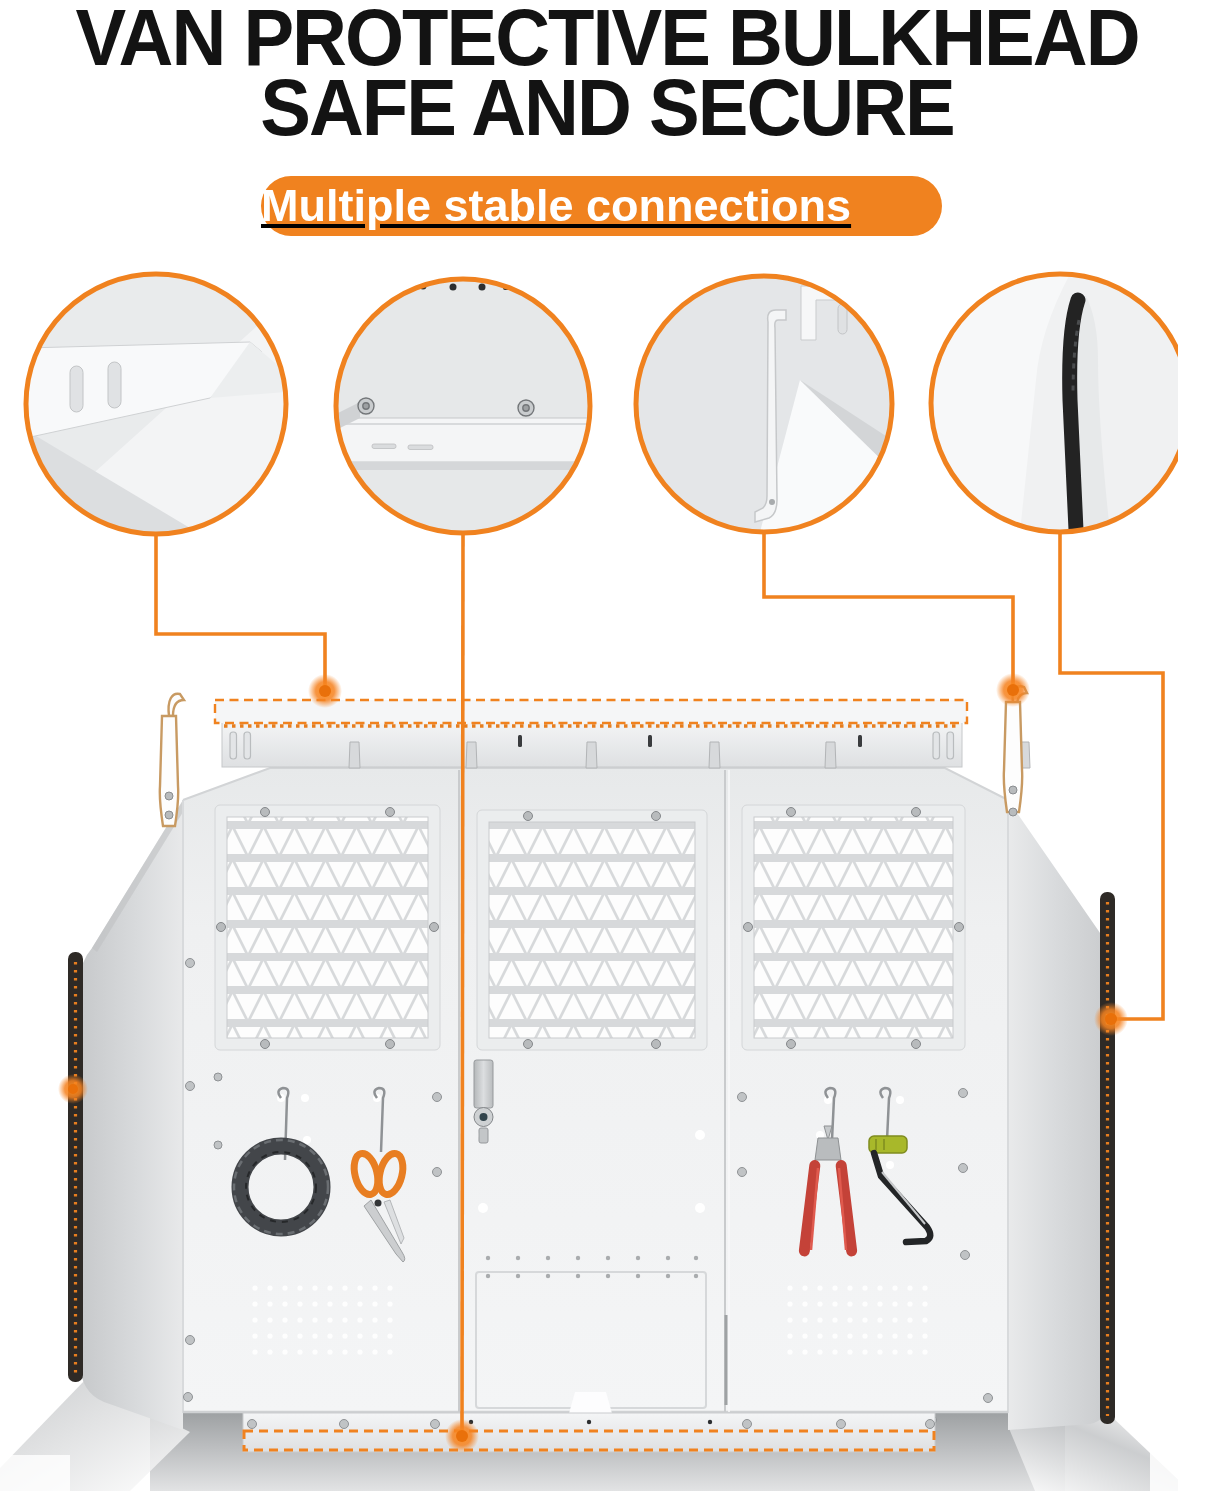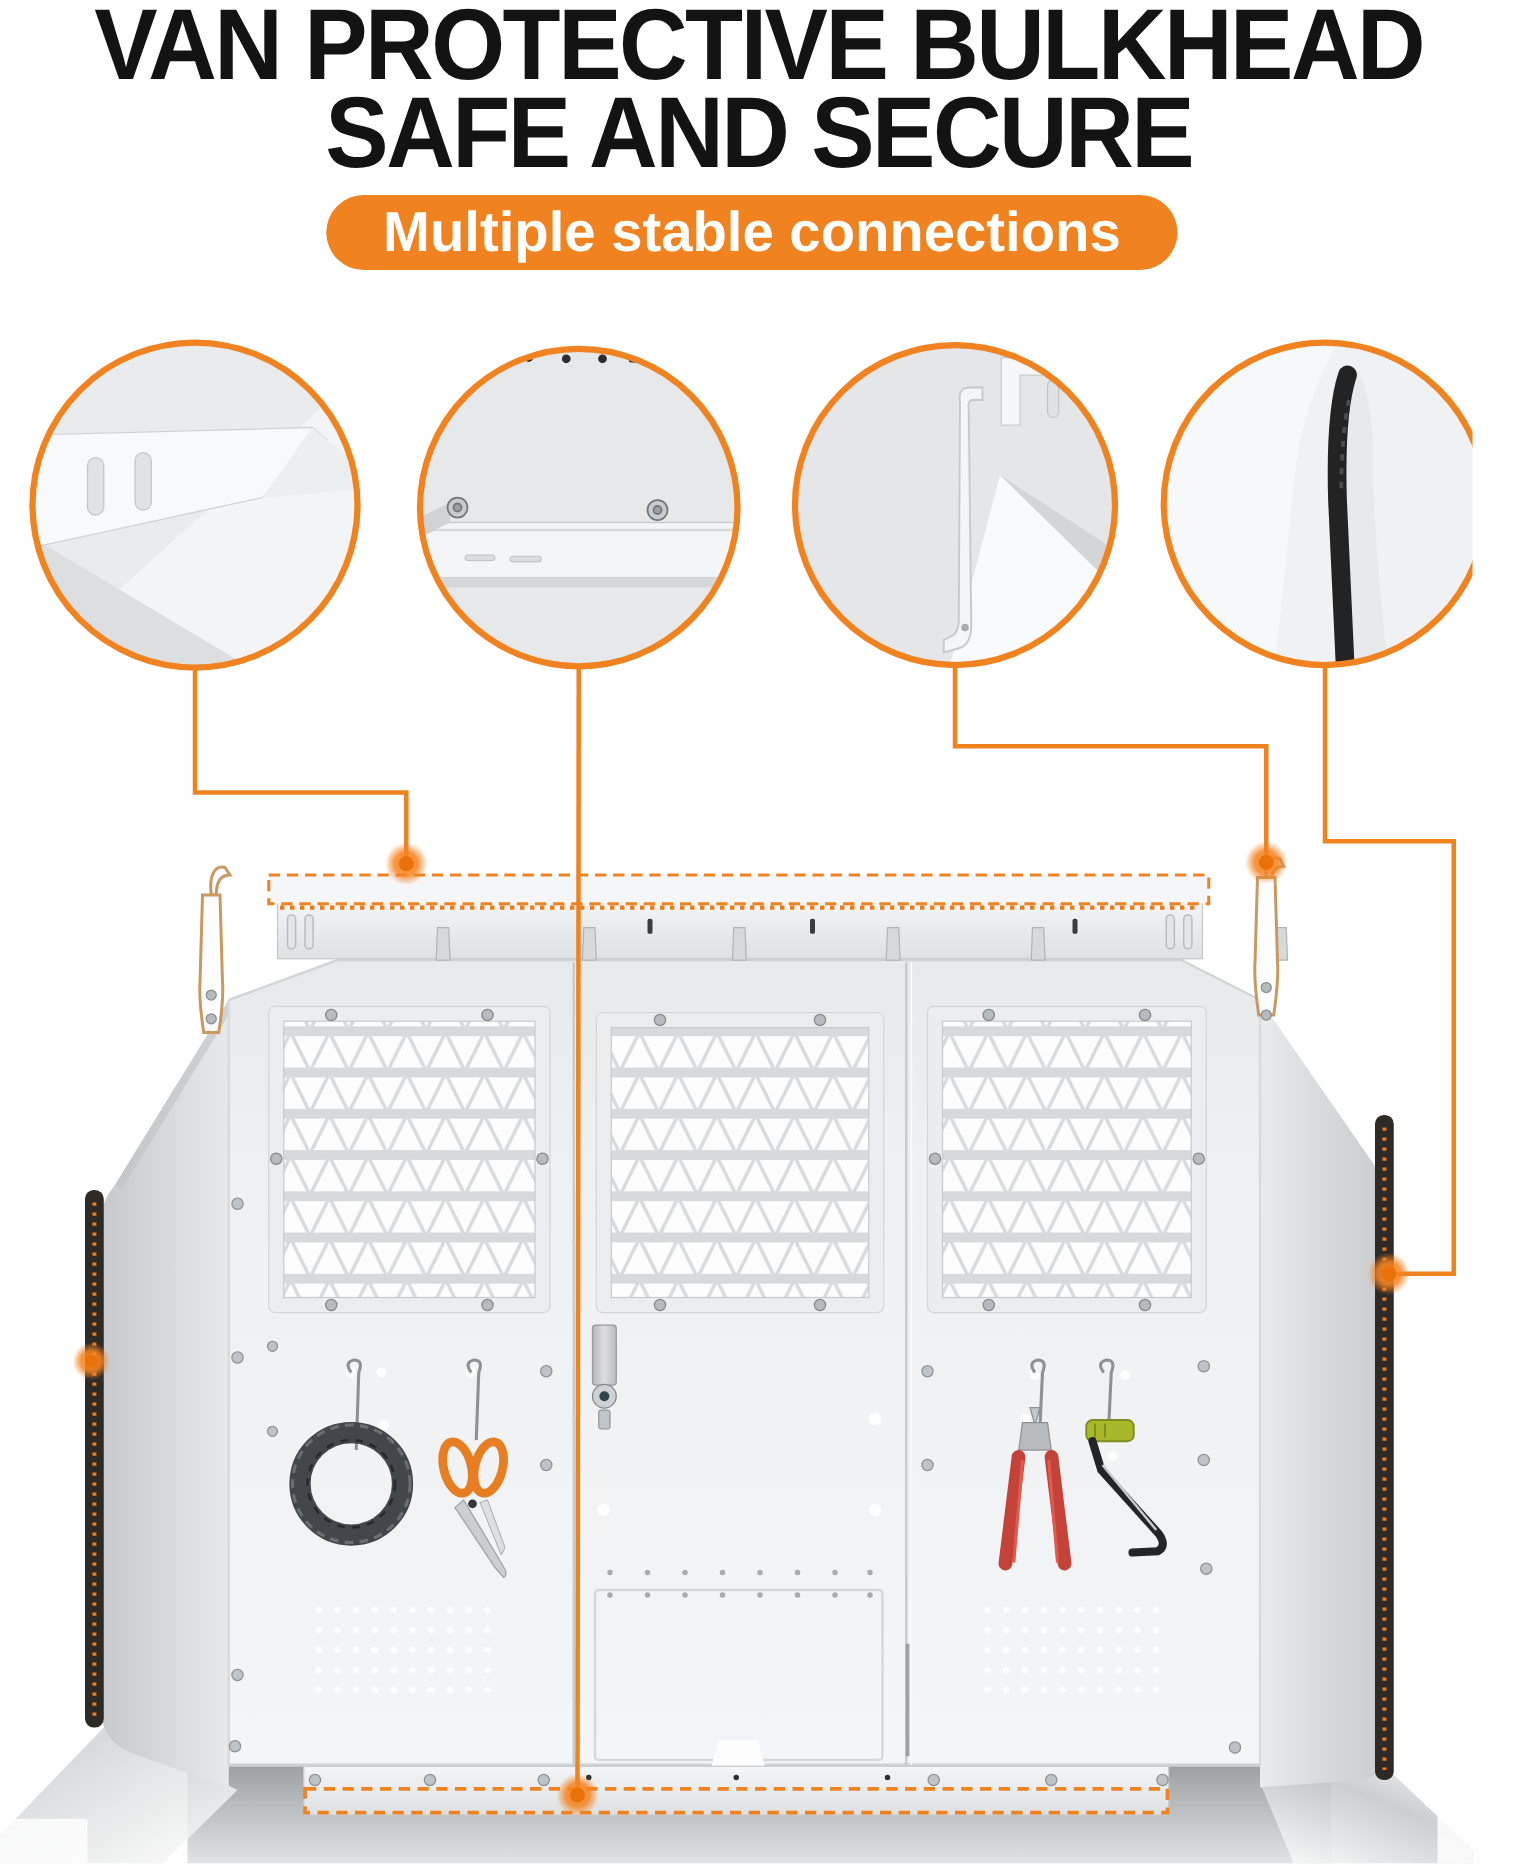--- a/index.html
+++ b/index.html
@@ -1,23 +1,23 @@
 <!DOCTYPE html>
 <html style="--accent: #F0821F; --title-color: #131313; --banner-text: #FFFFFF; --stitch: #E67E1F;"><head>
 <meta charset="utf-8">
 <style>
   html,body{margin:0;padding:0;background:#ffffff;}
   .canvas{position:relative;width:1178px;height:1491px;background:#ffffff;overflow:hidden;
           font-family:"Liberation Sans", sans-serif;}
   .title{position:absolute;top:2px;left:0;width:1214px;text-align:center;
          color:var(--title-color,#131313);font-weight:bold;font-size:76px;line-height:66px;
          letter-spacing:-2px;transform:scaleY(1.06);transform-origin:top center;}
-  .banner{position:absolute;left:261px;top:156px;width:681px;height:60px;
+  .banner{position:absolute;left:261px;top:176px;width:681px;height:60px;
           background:var(--accent,#F0821F);border-radius:30px;
-          display:flex;align-items:center;justify-content:center;}
+          display:flex;align-items:center;justify-content:flex-start;text-decoration:underline;}
   .banner span{color:var(--banner-text,#ffffff);font-weight:bold;font-size:45px;letter-spacing:0px;}
   svg{position:absolute;left:0;top:0;}
   .accent-stroke{stroke:var(--accent,#F0821F);}
   .leader{fill:none;stroke:var(--accent,#F0821F);stroke-width:3.6px;}
   .ring{fill:none;stroke:var(--accent,#F0821F);stroke-width:5px;}
   .stitch-dash{stroke:var(--stitch,#E67E1F);}
 </style>
 </head>
 <body>
 

